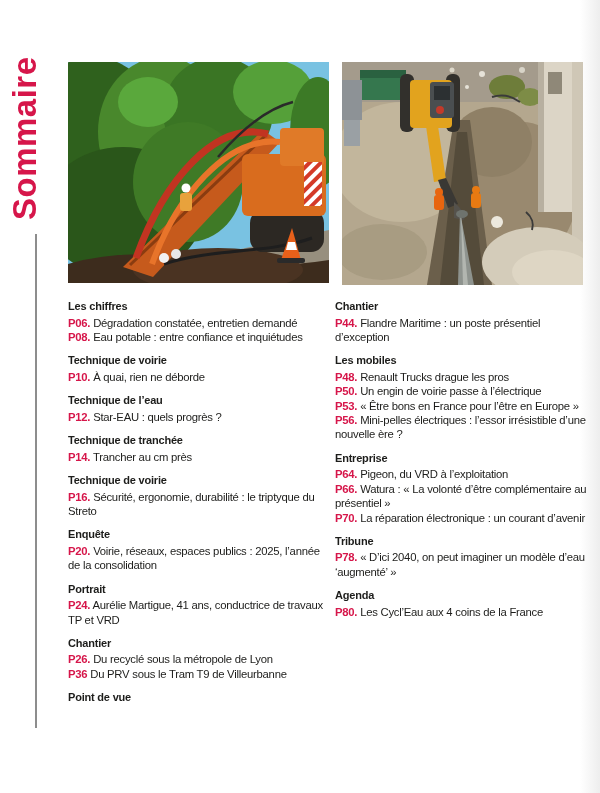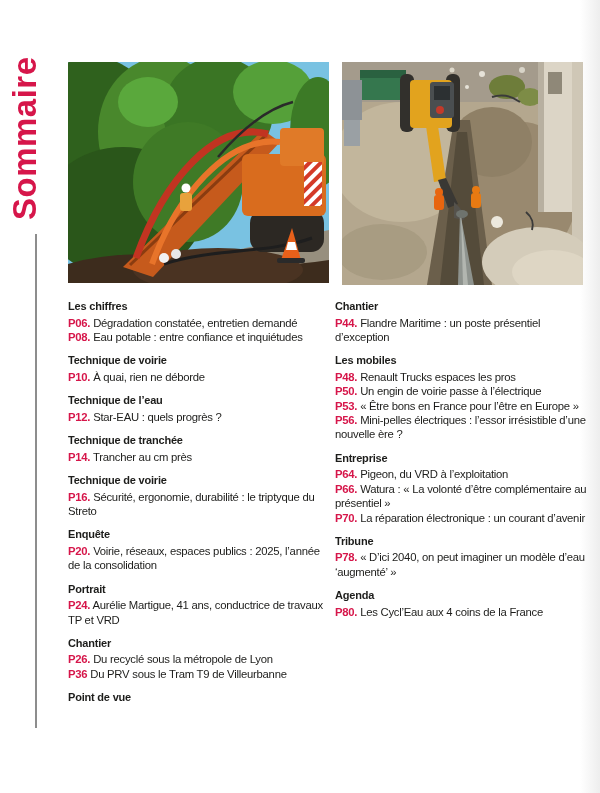--- a/index.html
+++ b/index.html
@@ -175,21 +175,21 @@
       <div class="sec-h">Point de vue</div>
     </div>
   </div>
 <div class="col" id="col-right">
     <div class="section">
       <div class="sec-h">Chantier</div>
       <div class="entry"><span class="pnum">P44.</span><span> Flandre Maritime : un poste présentiel d’exception</span></div>
     </div>
     <div class="section">
       <div class="sec-h">Les mobiles</div>
-      <div class="entry"><span class="pnum">P48.</span><span> Renault Trucks espaces les pros</span></div>
+      <div class="entry"><span class="pnum">P48.</span><span> Renault Trucks drague les pros</span></div>
       <div class="entry"><span class="pnum">P50.</span><span> Un engin de voirie passe à l’électrique</span></div>
       <div class="entry"><span class="pnum">P53.</span><span> « Être bons en France pour l’être en Europe »</span></div>
       <div class="entry"><span class="pnum">P56.</span><span> Mini-pelles électriques : l’essor irrésistible d’une nouvelle ère ?</span></div>
     </div>
     <div class="section">
       <div class="sec-h">Entreprise</div>
       <div class="entry"><span class="pnum">P64.</span><span> Pigeon, du VRD à l’exploitation</span></div>
       <div class="entry"><span class="pnum">P66.</span><span> Watura : « La volonté d’être complémentaire au présentiel »</span></div>
       <div class="entry"><span class="pnum">P70.</span><span> La réparation électronique : un courant d’avenir</span></div>
     </div>

